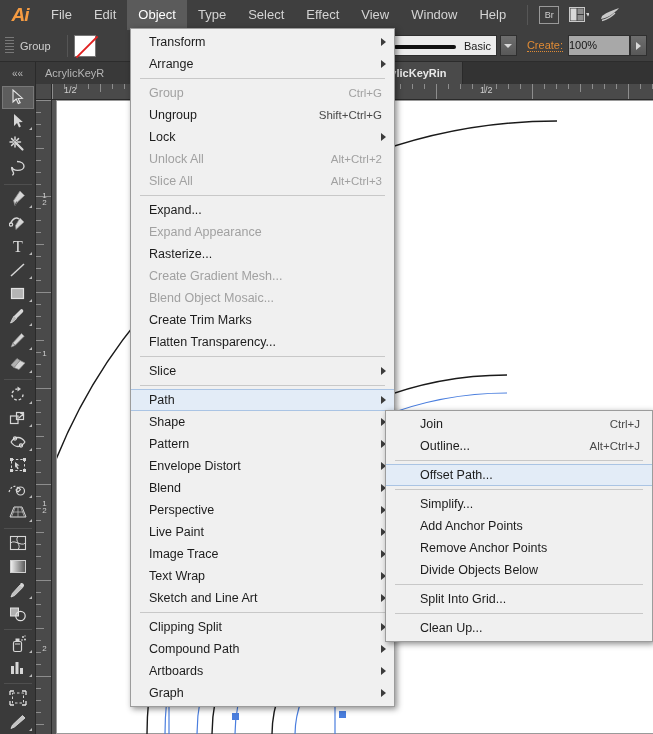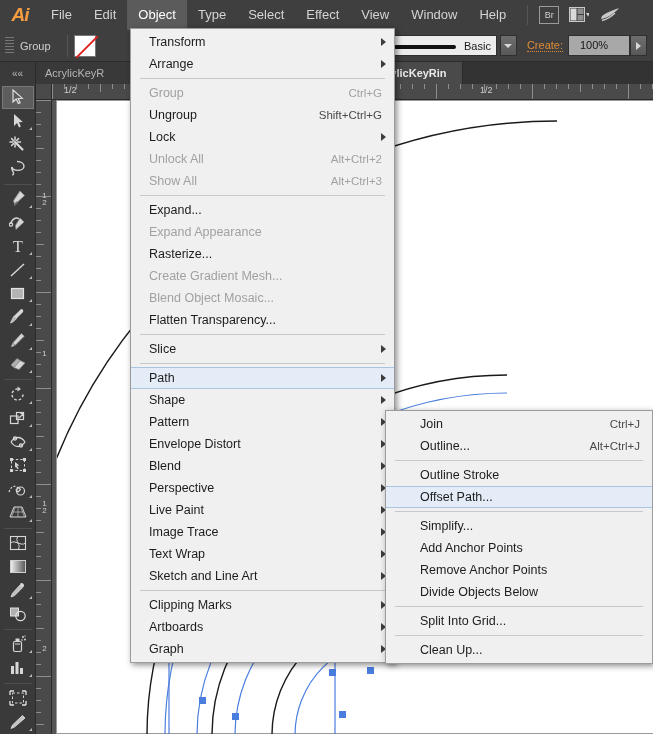--- a/index.html
+++ b/index.html
@@ -71,21 +71,21 @@
     font-size: 11px; color:#1a1a1a; padding-right: 5px; position: relative;
   }
   .stroke-profile .bar {
     position:absolute; left:6px; top:9px; width: 62px; height:4px;
     background:#111; border-radius: 2px;
   }
   .opacity-label { color: #e08b35; font-size: 11px; margin: 0 5px 0 10px;
     border-bottom: 1px dotted #e08b35; }
   .opacity-field {
     width: 62px; height: 21px; background:#a8a8a8; border:1px solid #2f2f2f;
-    color:#151515; font-size:11px; line-height:19px; padding-left:11px;
+    color:#151515; font-size:11px; line-height:19px; padding-left:0;
   }
   .arrow-btn {
     width:17px;height:21px;background:linear-gradient(#6e6e6e,#585858);
     border:1px solid #2f2f2f;display:flex;align-items:center;justify-content:center;
   }
   .arrow-btn i {
     width:0;height:0;border-top:4px solid transparent;border-bottom:4px solid transparent;
     border-left:5px solid #d8d8d8;
   }
 
@@ -636,40 +636,43 @@
       </div>
       <div class="mi">
         <span class="lbl">Lock</span>
         <span class="sub"></span>
       </div>
       <div class="mi disabled">
         <span class="lbl">Unlock All</span>
         <span class="short">Alt+Ctrl+2</span>
       </div>
       <div class="mi disabled">
-        <span class="lbl">Show All</span>
+        <span class="lbl">Slice All</span>
         <span class="short">Alt+Ctrl+3</span>
       </div>
       <div class="msep"></div>
       <div class="mi">
         <span class="lbl">Expand...</span>
       </div>
       <div class="mi disabled">
         <span class="lbl">Expand Appearance</span>
       </div>
       <div class="mi">
         <span class="lbl">Rasterize...</span>
       </div>
       <div class="mi disabled">
         <span class="lbl">Create Gradient Mesh...</span>
       </div>
       <div class="mi disabled">
         <span class="lbl">Blend Object Mosaic...</span>
       </div>
       <div class="mi">
+        <span class="lbl">Create Trim Marks</span>
+      </div>
+      <div class="mi">
         <span class="lbl">Flatten Transparency...</span>
       </div>
       <div class="msep"></div>
       <div class="mi">
         <span class="lbl">Slice</span>
         <span class="sub"></span>
       </div>
       <div class="msep"></div>
       <div class="mi hl">
         <span class="lbl">Path</span>
@@ -706,21 +709,25 @@
       <div class="mi">
         <span class="lbl">Text Wrap</span>
         <span class="sub"></span>
       </div>
       <div class="mi">
         <span class="lbl">Sketch and Line Art</span>
         <span class="sub"></span>
       </div>
       <div class="msep"></div>
       <div class="mi">
-        <span class="lbl">Clipping Marks</span>
+        <span class="lbl">Clipping Split</span>
+        <span class="sub"></span>
+      </div>
+      <div class="mi">
+        <span class="lbl">Compound Path</span>
         <span class="sub"></span>
       </div>
       <div class="mi">
         <span class="lbl">Artboards</span>
         <span class="sub"></span>
       </div>
       <div class="mi">
         <span class="lbl">Graph</span>
         <span class="sub"></span>
       </div>
@@ -729,23 +736,20 @@
   <div class="submenu" id="path-submenu">
       <div class="mi">
         <span class="lbl">Join</span>
         <span class="short">Ctrl+J</span>
       </div>
       <div class="mi">
         <span class="lbl">Outline...</span>
         <span class="short">Alt+Ctrl+J</span>
       </div>
       <div class="msep"></div>
-      <div class="mi">
-        <span class="lbl">Outline Stroke</span>
-      </div>
       <div class="mi hl">
         <span class="lbl">Offset Path...</span>
       </div>
       <div class="msep"></div>
       <div class="mi">
         <span class="lbl">Simplify...</span>
       </div>
       <div class="mi">
         <span class="lbl">Add Anchor Points</span>
       </div>

